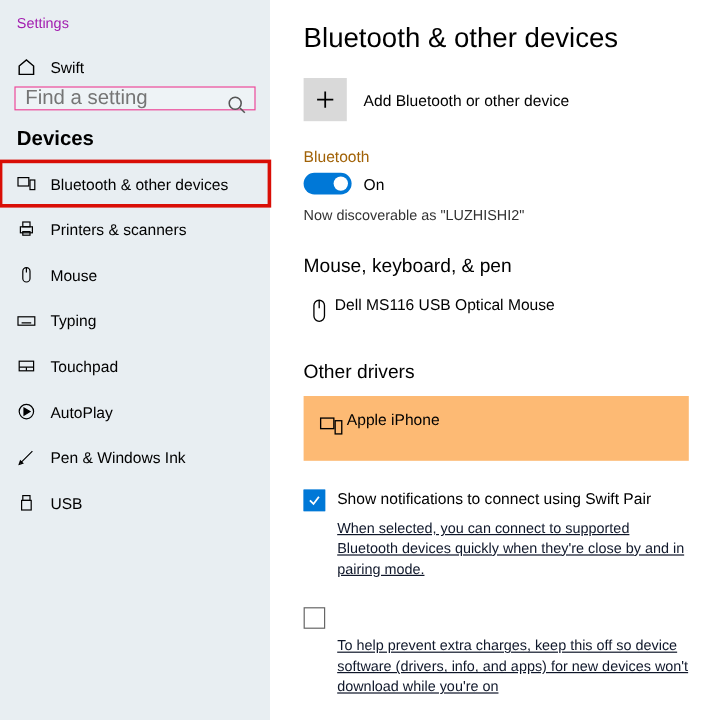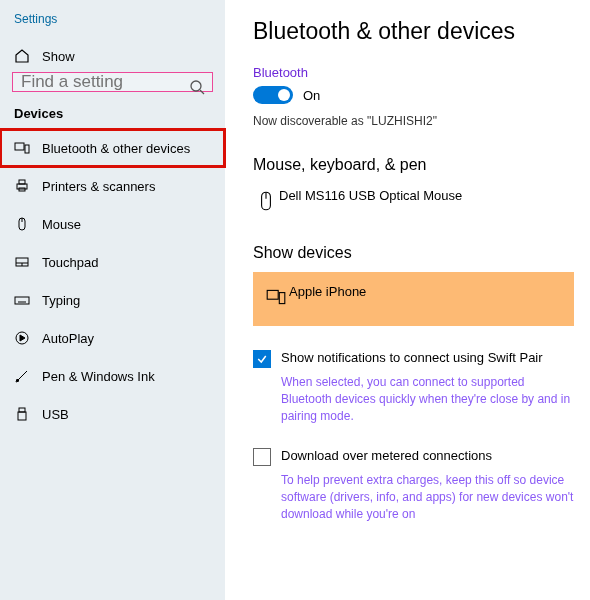--- a/index.html
+++ b/index.html
@@ -1,38 +1,38 @@
 <!DOCTYPE html>
 <html><head>
 <meta charset="utf-8">
 <style>
   * { box-sizing: border-box; margin: 0; padding: 0; font-family: "Segoe UI", Arial, sans-serif; }
   body { width: 590px; height: 600px; overflow: hidden; background: #fff; font-size: 13px; color: #000; }
   .app { display: flex; width: 100%; height: 100%; }
   .sidebar { width: 225px; height: 100%; background: #e8eef2; padding: 12px 0 0 0; }
-  .sidebar-title { font-size: 12px; padding: 0 31px 14px 14px; color: #0369a1; }
+  .sidebar-title { font-size: 12px; padding: 0 31px 14px 14px; color: #a21caf; }
   .nav-item, .nav-sub-item {
     display: flex; align-items: center; gap: 12px; padding: 8px 14px; cursor: default;
     color: #000; font-size: 13px;
   }
   .nav-icon { width: 16px; height: 16px; display:inline-flex; align-items:center; justify-content:center; flex-shrink:0; }
   .search-wrap { margin: 0 12px 14px 12px; position: relative; }
   .search-input {
     width: 100%; height: 20px; border: 1px solid #ec4899; background: #eef3f6;
     padding: 0 30px 0 8px; font-size: 17px; outline: none;
   }
   .search-icon { position: absolute; right: 8px; top: 7px; width:16px; height:16px; }
-  .section-title { font-weight: 600; padding: 0 14px 8px 14px; font-size: 13px; }
+  .section-title { font-weight: 600; padding: 0 14px 8px 14px; font-size: 17px; }
   .nav-sub-item { padding: 11px 14px; }
   .nav-sub-item.selected { outline: 3px solid #d90e06; outline-offset: -2px; }
   .main { flex: 1; padding: 18px 16px 0 28px; overflow: hidden; }
   .main h1 { font-size: 23px; font-weight: 400; margin-bottom: 20px; }
   .add-row { display:flex; align-items:center; gap:14px; margin-bottom:22px; }
   .add-btn { width:36px; height:36px; background:#d9d9d9; display:flex; align-items:center; justify-content:center; }
-  .sub-head { font-size:13px; color:#6d28d9; margin-bottom:6px; }
+  .sub-head { font-size:13px; color:#a16207; margin-bottom:6px; }
   .toggle-row { display:flex; align-items:center; gap:10px; margin-bottom:10px; }
   .toggle {
     width: 40px; height: 18px; border-radius: 9px; background:#0078d7; position:relative;
   }
   .toggle::after {
     content:""; width:12px; height:12px; background:#fff; border-radius:50%;
     position:absolute; right:3px; top:3px;
   }
   .nowdisc { font-size:12px; color:#333; margin-bottom:28px; }
   .subsection-title { font-size:16px; font-weight:400; margin: 4px 0 10px 0; }
@@ -40,36 +40,36 @@
   .device-icon { width:26px; height:26px; display:flex; align-items:center; justify-content:center; }
   .other-block { background:#fdba74; padding:8px 10px 12px 10px; margin-top:6px; }
   .remove-area { display:flex; justify-content:flex-end; margin-top:20px; }
   .remove-wrap { border:4px solid #d90e06; padding:6px; }
   .remove-btn { background:#ccc; border:1px solid #888; padding:6px 16px; font-size:12px; }
   .check-row { display:flex; align-items:flex-start; gap:10px; margin-top:24px; }
   .checkbox { width:18px; height:18px; border:1px solid #666; display:flex; align-items:center; justify-content:center; flex-shrink:0; }
   .checkbox.checked { background:#0078d7; border-color:#0078d7; }
   .checkbox.checked svg { display:block; }
   .checkbox svg { display:none; }
-  .desc { font-size:12px; color:#8b5cf6; margin:6px 0 0 28px; line-height:1.4; }
+  .desc { font-size:12px; color:#0f172a; margin:6px 0 0 28px; line-height:1.4;text-decoration:underline; }
 </style>
 </head>
 <body>
 
 <div class="app">
   <div class="sidebar">
     <div class="sidebar-title">Settings</div>
 
     <div class="nav-item">
       <span class="nav-icon">
         <svg viewBox="0 0 16 16" width="16" height="16" fill="none" stroke="#000" stroke-width="1.2">
             <path d="M2 7 L8 2 L14 7 V14 H2 Z"></path>
           </svg>
       </span>
-      <span>Show</span>
+      <span>Swift</span>
     </div>
 
     <div class="search-wrap">
       <input class="search-input" placeholder="Find a setting" style="">
       <span class="search-icon">
         <svg viewBox="0 0 16 16" width="16" height="16" fill="none" stroke="#555" stroke-width="1.3">
             <circle cx="7" cy="7" r="5"></circle>
             <line x1="11" y1="11" x2="15" y2="15"></line>
           </svg>
       </span>
@@ -104,44 +104,44 @@
             <rect x="5" y="2" width="6" height="12" rx="3"></rect>
             <line x1="8" y1="2" x2="8" y2="6"></line>
           </svg>
       </span>
       <span>Mouse</span>
     </div>
 
     <div class="nav-sub-item">
       <span class="nav-icon">
         <svg viewBox="0 0 16 16" width="16" height="16" fill="none" stroke="#000" stroke-width="1">
-            <rect x="2" y="4" width="12" height="8"></rect>
-            <line x1="2" y1="9" x2="14" y2="9"></line>
-            <line x1="8" y1="9" x2="8" y2="12"></line>
-          </svg>
-      </span>
-      <span>Touchpad</span>
-    </div>
-
-    <div class="nav-sub-item">
-      <span class="nav-icon">
-        <svg viewBox="0 0 16 16" width="16" height="16" fill="none" stroke="#000" stroke-width="1">
             <rect x="1" y="5" width="14" height="7"></rect>
             <line x1="3" y1="7" x2="3" y2="7"></line>
             <line x1="6" y1="7" x2="6" y2="7"></line>
             <line x1="9" y1="7" x2="9" y2="7"></line>
             <line x1="4" y1="10" x2="12" y2="10"></line>
           </svg>
       </span>
       <span>Typing</span>
     </div>
 
     <div class="nav-sub-item">
       <span class="nav-icon">
         <svg viewBox="0 0 16 16" width="16" height="16" fill="none" stroke="#000" stroke-width="1">
+            <rect x="2" y="4" width="12" height="8"></rect>
+            <line x1="2" y1="9" x2="14" y2="9"></line>
+            <line x1="8" y1="9" x2="8" y2="12"></line>
+          </svg>
+      </span>
+      <span>Touchpad</span>
+    </div>
+
+    <div class="nav-sub-item">
+      <span class="nav-icon">
+        <svg viewBox="0 0 16 16" width="16" height="16" fill="none" stroke="#000" stroke-width="1">
             <circle cx="8" cy="8" r="6"></circle>
             <path d="M6 5 L11 8 L6 11 Z" fill="#000"></path>
           </svg>
       </span>
       <span>AutoPlay</span>
     </div>
 
     <div class="nav-sub-item">
       <span class="nav-icon">
         <svg viewBox="0 0 16 16" width="16" height="16" fill="none" stroke="#000" stroke-width="1">
@@ -158,40 +158,49 @@
             <rect x="4" y="6" width="8" height="8"></rect>
           </svg>
       </span>
       <span>USB</span>
     </div>
   </div>
 
   <div class="main">
     <h1>Bluetooth &amp; other devices</h1>
 
+    <div class="add-row">
+      <div class="add-btn">
+        <svg viewBox="0 0 16 16" width="18" height="18" stroke="#000" stroke-width="1.3">
+            <line x1="8" y1="2" x2="8" y2="14"></line>
+            <line x1="2" y1="8" x2="14" y2="8"></line>
+          </svg>
+      </div>
+      <span>Add Bluetooth or other device</span>
+    </div>
 
     <div class="sub-head">Bluetooth</div>
     <div class="toggle-row">
       <div class="toggle"></div>
       <span>On</span>
     </div>
     <div class="nowdisc">Now discoverable as "LUZHISHI2"</div>
 
     <div class="subsection-title">Mouse, keyboard, &amp; pen</div>
     <div class="device-row">
       <span class="device-icon">
         <svg viewBox="0 0 20 20" width="22" height="22" fill="none" stroke="#000" stroke-width="1">
             <rect x="6" y="2" width="8" height="16" rx="4"></rect>
             <line x1="10" y1="2" x2="10" y2="8"></line>
           </svg>
       </span>
       <span>Dell MS116 USB Optical Mouse</span>
     </div>
 
-    <div class="subsection-title" style="margin-top:26px">Show devices</div>
+    <div class="subsection-title" style="margin-top:26px">Other drivers</div>
     <div class="other-block">
       <div class="device-row">
         <span class="device-icon">
           <svg viewBox="0 0 20 20" width="22" height="22" fill="none" stroke="#000" stroke-width="1">
               <rect x="2" y="4" width="10" height="8"></rect>
               <rect x="13" y="6" width="5" height="10"></rect>
             </svg>
         </span>
         <span>Apple iPhone</span>
       </div>
@@ -204,17 +213,16 @@
           </svg>
       </div>
       <span>Show notifications to connect using Swift Pair</span>
     </div>
     <div class="desc">When selected, you can connect to supported Bluetooth devices quickly when they're close by and in pairing mode.</div>
 
     <div class="check-row">
       <div class="checkbox">
         
       </div>
-      <span>Download over metered connections</span>
     </div>
     <div class="desc">To help prevent extra charges, keep this off so device software (drivers, info, and apps) for new devices won't download while you're on</div>
   </div>
 </div>
 
 </body></html>

